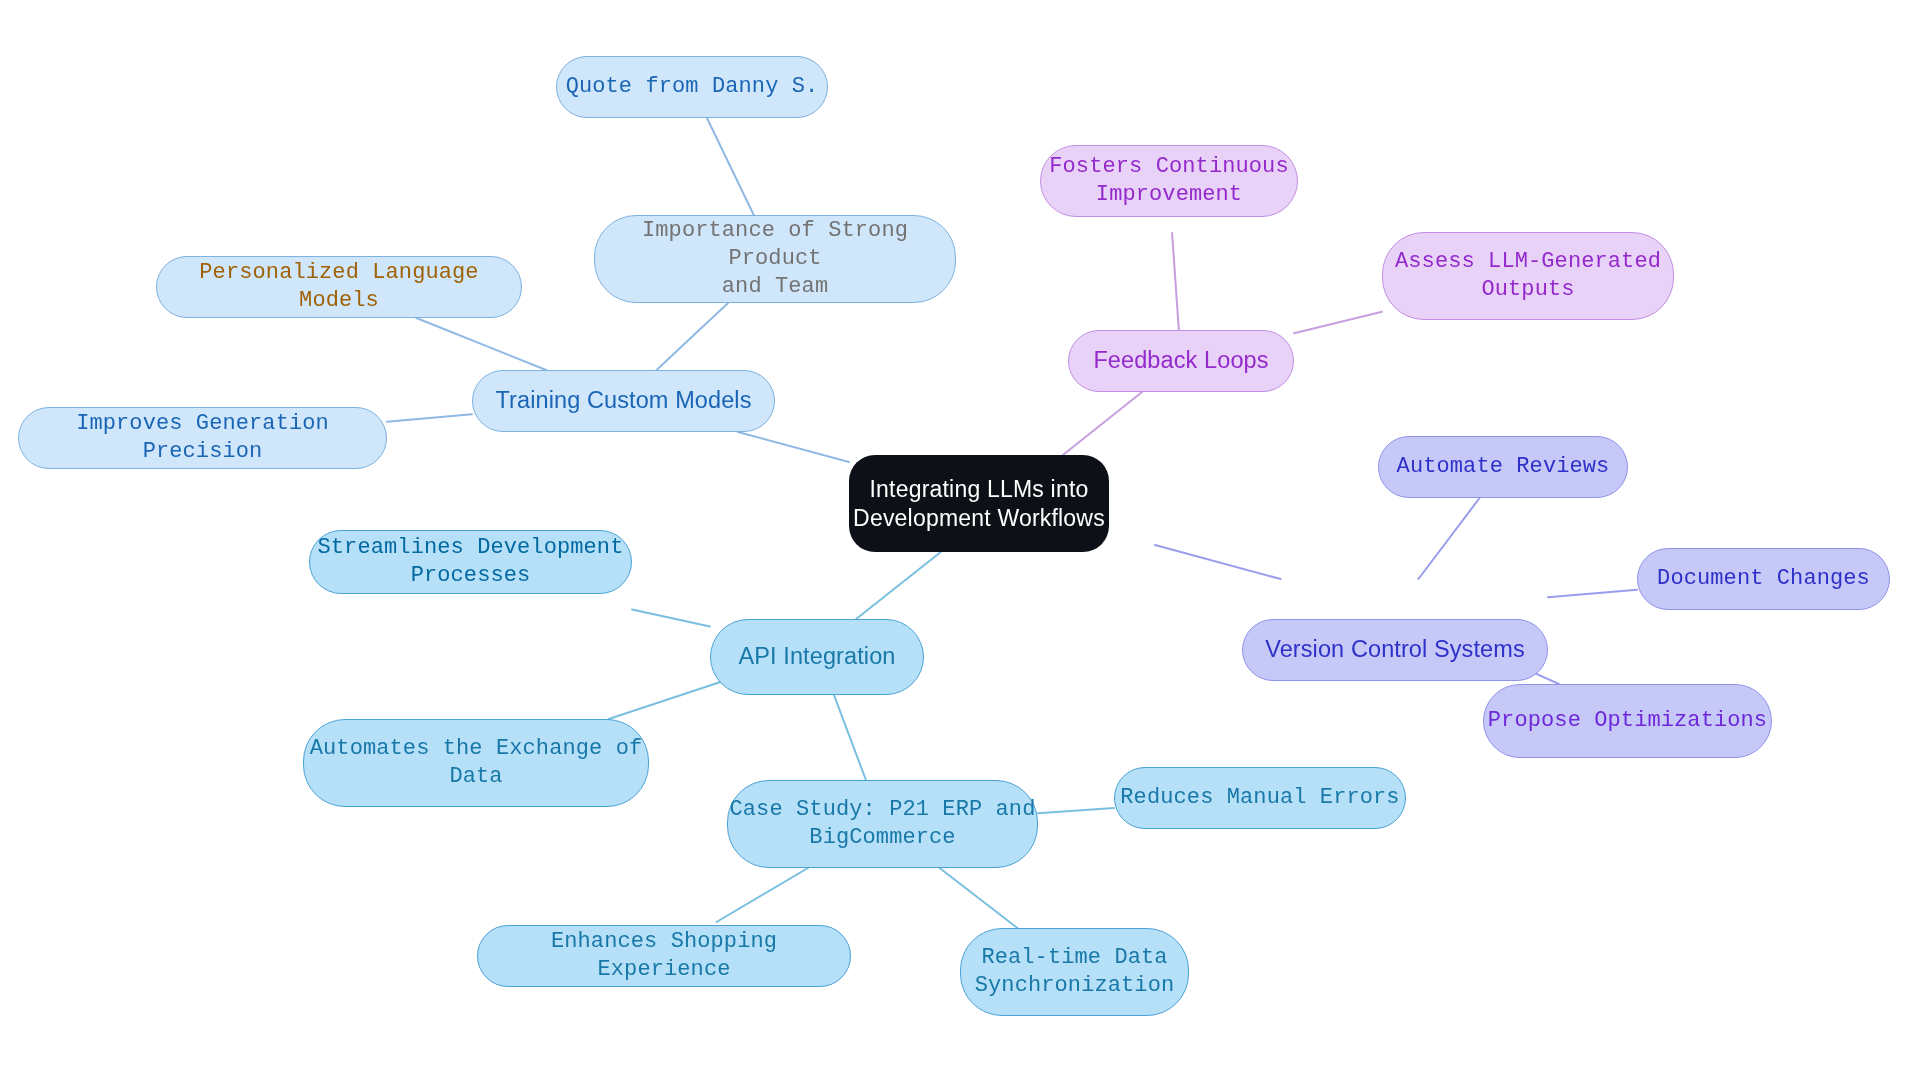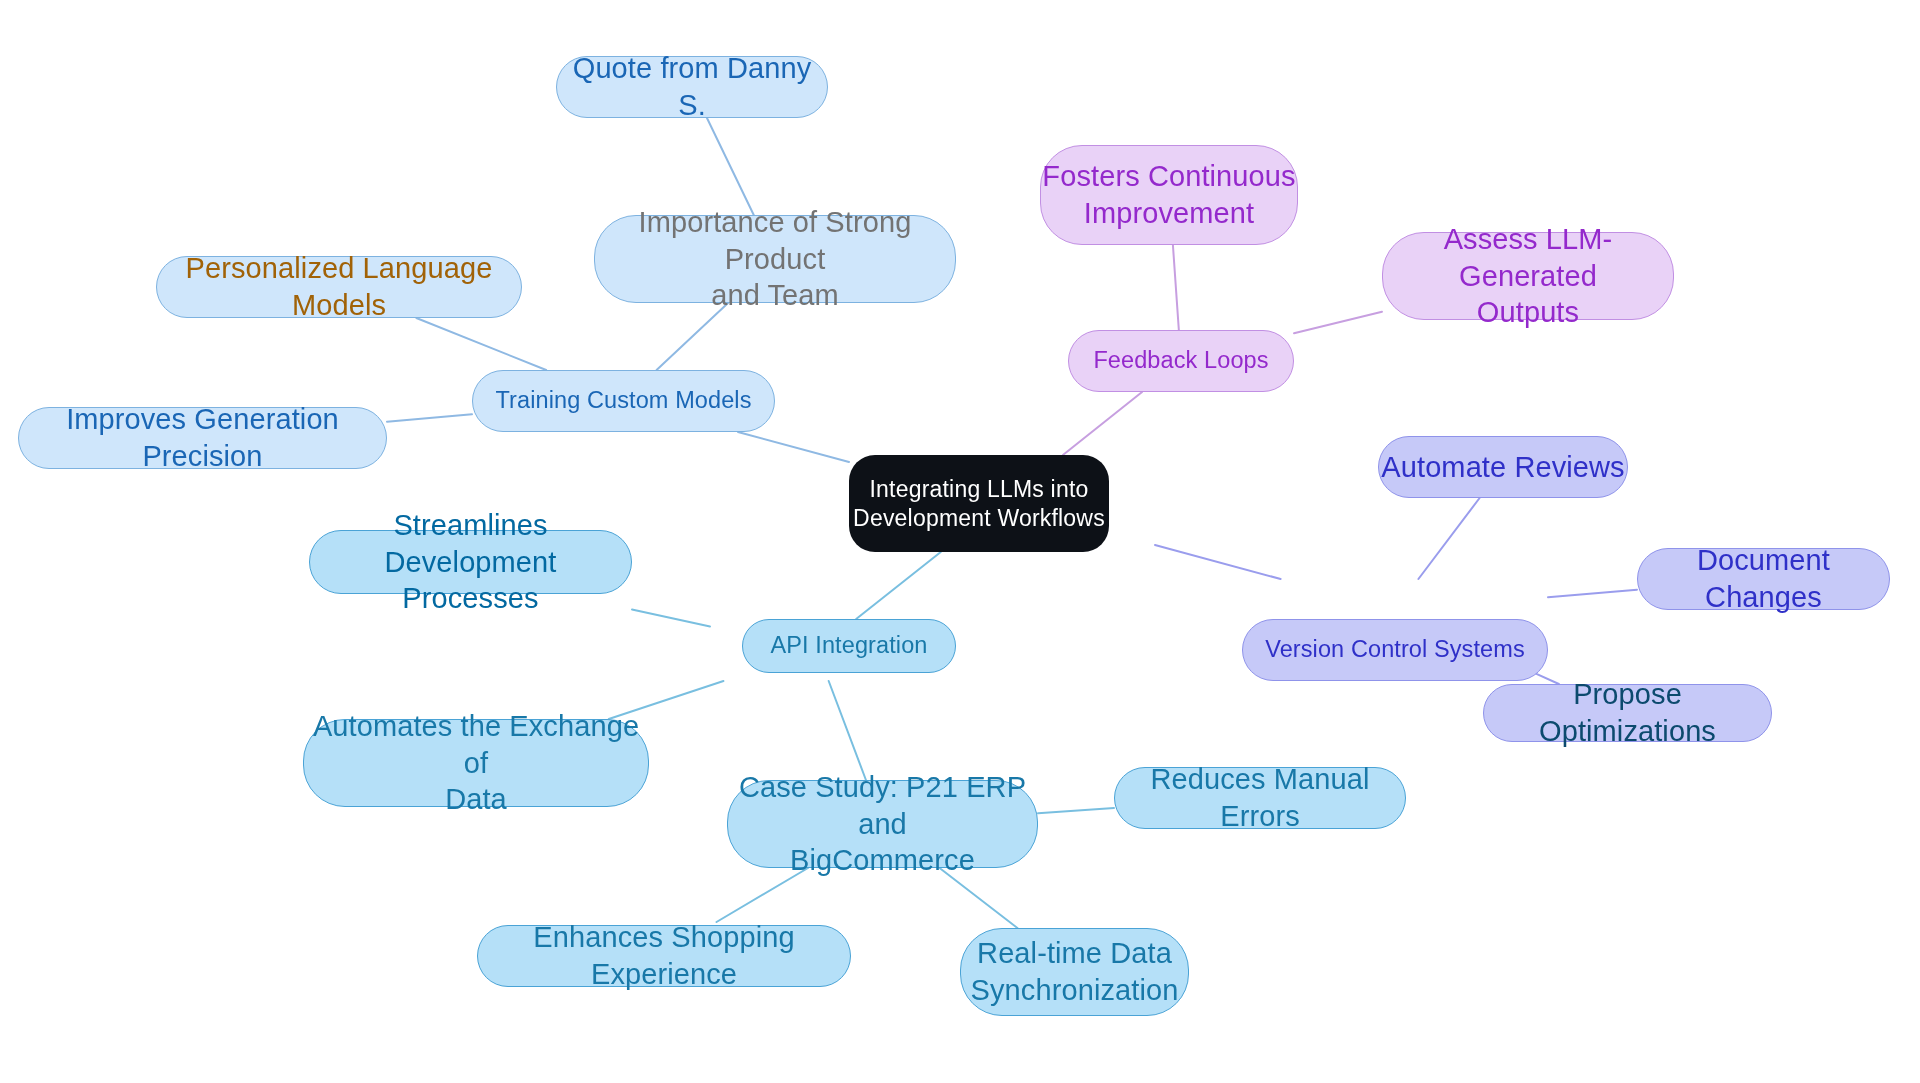--- a/index.html
+++ b/index.html
@@ -44,21 +44,21 @@
     font-weight: 400;
   }
   .node.root {
     border-radius: 26px;
     border-width: 0;
     font-weight: 400;
     letter-spacing: 0.2px;
   }
   .fs-root { font-size: 23px; }
   .fs-branch { font-size: 23.5px; }
-  .fs-leaf { font-size: 29px; }
+  .fs-leaf { font-size: 22px; font-family: Liberation Mono, monospace; }
 </style>
 </head>
 <body>
 
 <div id="canvas">
   <svg id="edges" width="1920" height="1083" viewBox="0 0 1920 1083" xmlns="http://www.w3.org/2000/svg">
       <line x1="849" y1="462.0667107001321" x2="737.9731707317073" y2="432" stroke="#8fb9e3" stroke-width="2" stroke-linecap="round"></line>
       <line x1="656.5739436619718" y1="370" x2="728.056338028169" y2="303" stroke="#8fb9e3" stroke-width="2" stroke-linecap="round"></line>
       <line x1="753.7674418604652" y1="215" x2="706.9593023255813" y2="118" stroke="#8fb9e3" stroke-width="2" stroke-linecap="round"></line>
       <line x1="546.1359649122808" y1="370" x2="416.3640350877193" y2="318" stroke="#8fb9e3" stroke-width="2" stroke-linecap="round"></line>
@@ -81,29 +81,29 @@
   <div id="node-layer">
       <div class="node fs-root root" style="left: 849px; top: 455px; width: 260px; height: 97px; background: rgb(13, 17, 23); border-color: rgb(13, 17, 23); color: rgb(255, 255, 255);"><span>Integrating LLMs into
 Development Workflows</span></div>
       <div class="node fs-branch" style="left: 472px; top: 370px; width: 303px; height: 62px; background: rgb(207, 230, 251); border-color: rgb(125, 178, 224); color: rgb(26, 102, 181);"><span>Training Custom Models</span></div>
       <div class="node fs-leaf" style="left: 556px; top: 56px; width: 272px; height: 62px; background: rgb(207, 230, 251); border-color: rgb(125, 178, 224); color: rgb(26, 102, 181);"><span>Quote from Danny S.</span></div>
       <div class="node fs-leaf" style="left: 594px; top: 215px; width: 362px; height: 88px; background: rgb(207, 230, 251); border-color: rgb(125, 178, 224); color: #737373;"><span>Importance of Strong Product
 and Team</span></div>
       <div class="node fs-leaf" style="left: 156px; top: 256px; width: 366px; height: 62px; background: rgb(207, 230, 251); border-color: rgb(125, 178, 224); color: #a16207;"><span>Personalized Language Models</span></div>
       <div class="node fs-leaf" style="left: 18px; top: 407px; width: 369px; height: 62px; background: rgb(207, 230, 251); border-color: rgb(125, 178, 224); color: rgb(26, 102, 181);"><span>Improves Generation Precision</span></div>
       <div class="node fs-branch" style="left: 1068px; top: 330px; width: 226px; height: 62px; background: rgb(233, 210, 247); border-color: rgb(193, 143, 227); color: rgb(148, 41, 204);"><span>Feedback Loops</span></div>
-      <div class="node fs-leaf" style="left: 1040px; top: 145px; width: 258px; height: 100px; background: rgb(233, 210, 247); border-color: rgb(193, 143, 227); color: rgb(148, 41, 204);"><span>Fosters Continuous
+      <div class="node fs-leaf" style="left: 1040px; top: 145px; width: 258px; height: 72px; background: rgb(233, 210, 247); border-color: rgb(193, 143, 227); color: rgb(148, 41, 204);"><span>Fosters Continuous
 Improvement</span></div>
       <div class="node fs-leaf" style="left: 1382px; top: 232px; width: 292px; height: 88px; background: rgb(233, 210, 247); border-color: rgb(193, 143, 227); color: rgb(148, 41, 204);"><span>Assess LLM-Generated
 Outputs</span></div>
       <div class="node fs-branch" style="left: 1242px; top: 579px; width: 306px; height: 62px; background: rgb(198, 201, 248); border-color: rgb(143, 147, 234); color: rgb(47, 48, 200); margin-top: 40px;"><span>Version Control Systems</span></div>
       <div class="node fs-leaf" style="left: 1378px; top: 436px; width: 250px; height: 62px; background: rgb(198, 201, 248); border-color: rgb(143, 147, 234); color: rgb(47, 48, 200);"><span>Automate Reviews</span></div>
       <div class="node fs-leaf" style="left: 1637px; top: 548px; width: 253px; height: 62px; background: rgb(198, 201, 248); border-color: rgb(143, 147, 234); color: rgb(47, 48, 200);"><span>Document Changes</span></div>
-      <div class="node fs-leaf" style="left: 1483px; top: 684px; width: 289px; height: 58px; background: rgb(198, 201, 248); border-color: rgb(143, 147, 234); color: #0c4a6e;"><span>Propose Optimizations</span></div>
-      <div class="node fs-branch" style="left: 742px; top: 619px; width: 214px; height: 54px; background: rgb(181, 224, 248); border-color: rgb(74, 163, 214); color: rgb(24, 120, 168);"><span>API Integration</span></div>
+      <div class="node fs-leaf" style="left: 1483px; top: 684px; width: 289px; height: 74px; background: rgb(198, 201, 248); border-color: rgb(143, 147, 234); color: #6d28d9;"><span>Propose Optimizations</span></div>
+      <div class="node fs-branch" style="left: 710px; top: 619px; width: 214px; height: 76px; background: rgb(181, 224, 248); border-color: rgb(74, 163, 214); color: rgb(24, 120, 168);"><span>API Integration</span></div>
       <div class="node fs-leaf" style="left: 309px; top: 530px; width: 323px; height: 64px; background: rgb(181, 224, 248); border-color: rgb(74, 163, 214); color: #0369a1;"><span>Streamlines Development
 Processes</span></div>
       <div class="node fs-leaf" style="left: 303px; top: 719px; width: 346px; height: 88px; background: rgb(181, 224, 248); border-color: rgb(74, 163, 214); color: rgb(24, 120, 168);"><span>Automates the Exchange of
 Data</span></div>
       <div class="node fs-leaf" style="left: 727px; top: 780px; width: 311px; height: 88px; background: rgb(181, 224, 248); border-color: rgb(74, 163, 214); color: rgb(24, 120, 168);"><span>Case Study: P21 ERP and
 BigCommerce</span></div>
       <div class="node fs-leaf" style="left: 1114px; top: 767px; width: 292px; height: 62px; background: rgb(181, 224, 248); border-color: rgb(74, 163, 214); color: rgb(24, 120, 168);"><span>Reduces Manual Errors</span></div>
       <div class="node fs-leaf" style="left: 477px; top: 925px; width: 374px; height: 62px; background: rgb(181, 224, 248); border-color: rgb(74, 163, 214); color: rgb(24, 120, 168);"><span>Enhances Shopping Experience</span></div>
       <div class="node fs-leaf" style="left: 960px; top: 928px; width: 229px; height: 88px; background: rgb(181, 224, 248); border-color: rgb(74, 163, 214); color: rgb(24, 120, 168);"><span>Real-time Data
 Synchronization</span></div>

